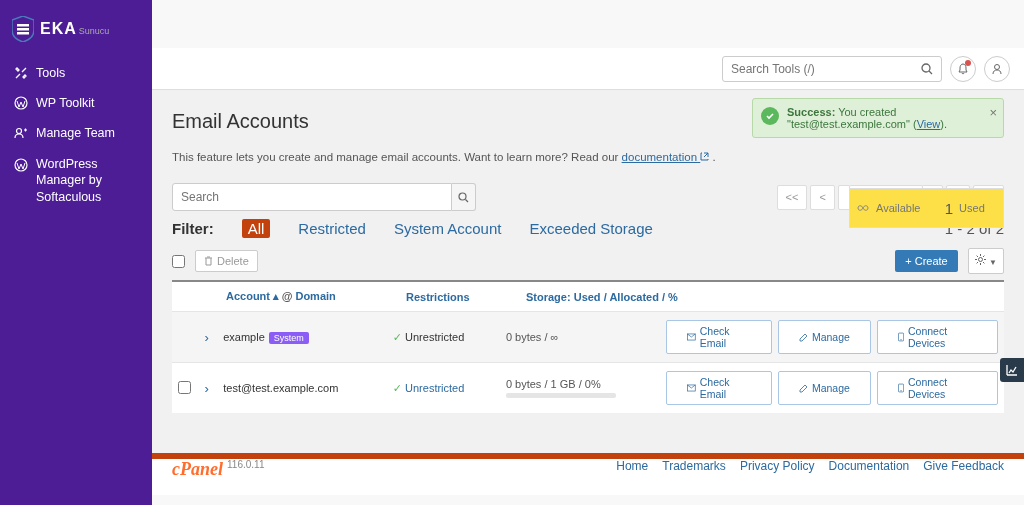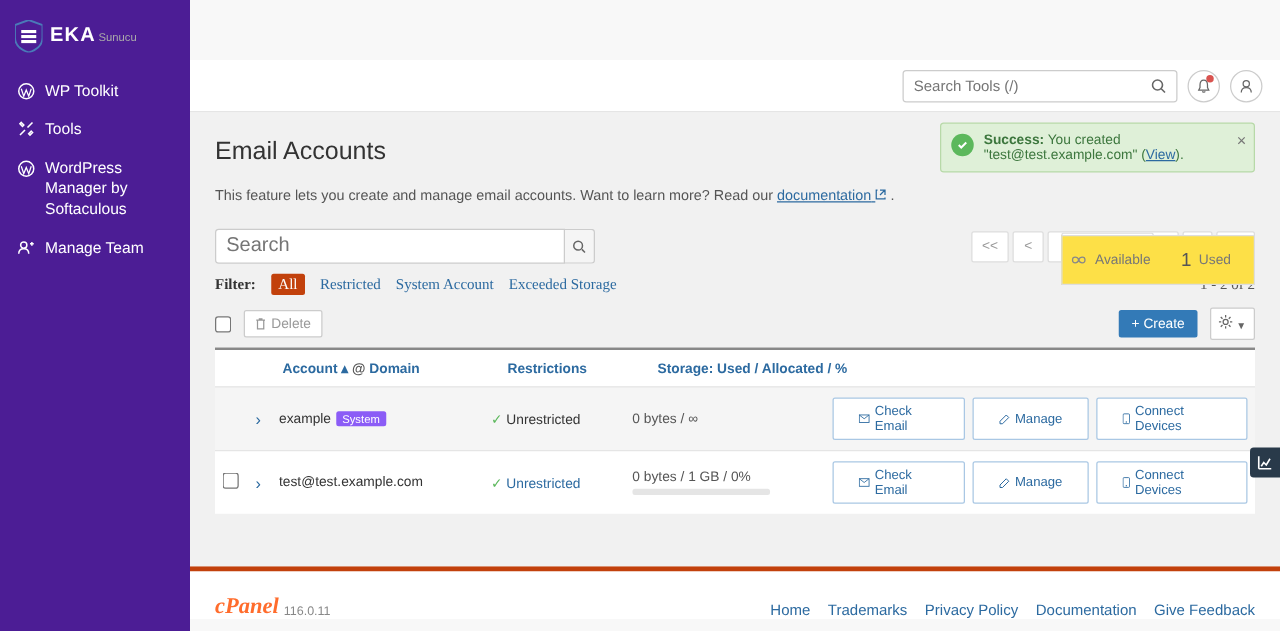--- a/index.html
+++ b/index.html
@@ -21,26 +21,26 @@
 .alert a { color: #2c6aa0; text-decoration: underline; }
 .h1 { font-size: 20px; font-weight: 400; color: #333; margin-top: 6px; }
 .subtitle { font-size: 11px; color: #777; margin-top: 3px; }
 .desc { font-size: 11.5px; color: #555; margin-top: 18px; }
 .desc a { color: #2c6aa0; text-decoration: underline; }
 .stats { position: absolute; right: 20px; top: 98px; width: 155px; height: 40px; border: 1px solid #ddd; background: #fde047; display: flex; }
 .stats > div { flex: 1; display: flex; align-items: center; justify-content: center; gap: 6px; font-size: 11px; color: #777; }
 .stats .num { font-size: 15px; color: #555; }
 .row1 { margin-top: 20px; display: flex; align-items: center; }
 .search-local { display: flex; }
-.search-local input { width: 280px; height: 28px; border: 1px solid #ccc; border-radius: 3px 0 0 3px; padding: 0 8px; font-size: 16px; outline: none; }
+.search-local input { width: 280px; height: 28px; border: 1px solid #ccc; border-radius: 3px 0 0 3px; padding: 0 8px; font-size: 12px; outline: none; }
 .search-local .btn { width: 24px; height: 28px; border: 1px solid #ccc; border-left: none; border-radius: 0 3px 3px 0; background: #f5f5f5; display: flex; align-items: center; justify-content: center; cursor: pointer; }
 .pager { margin-left: auto; display: flex; gap: 3px; }
 .pager span { border: 1px solid #ddd; background: #fff; padding: 5px 8px; font-size: 11px; color: #999; cursor: pointer; border-radius: 2px; }
 .pager .mid { color: #555; padding: 5px 10px; }
-.filter-row { display: flex; align-items: center; gap: 12px; margin-top: 8px; font-size: 12px; font-family: Liberation Serif, serif; }
+.filter-row { display: flex; align-items: center; gap: 28px; margin-top: 8px; font-size: 15px; }
 .filter-row b { color: #333; }
 .filter-row .all { background: #c2410c; color: #fff; padding: 1px 6px; border-radius: 2px; cursor: pointer; }
 .filter-row .link { color: #2c6aa0; cursor: pointer; }
 .count { margin-left: auto; color: #555; }
 .toolbar { margin-top: 10px; display: flex; align-items: center; gap: 10px; }
 .cb { width: 13px; height: 13px; }
 .del-btn { border: 1px solid #ccc; background: #fff; padding: 4px 8px; font-size: 11px; color: #999; display: flex; align-items: center; gap: 4px; cursor: pointer; border-radius: 2px; }
 .create-btn { margin-left: auto; background: #337ab7; color: #fff; border: none; padding: 5px 10px; font-size: 11px; display: flex; align-items: center; gap: 3px; cursor: pointer; border-radius: 2px; }
 .gear-btn { border: 1px solid #ccc; background: #fff; padding: 5px 6px; cursor: pointer; border-radius: 2px; }
 .table { margin-top: 6px; background: #fff; }
@@ -57,21 +57,21 @@
 .sort { color: #2c6aa0; }
 .at { color: #555; }
 .chev { color: #2c6aa0; cursor: pointer; font-size: 13px; }
 .sys-badge { background: #8b5cf6; color: #fff; font-size: 9px; padding: 1px 5px; border-radius: 2px; margin-left: 4px; }
 .green { color: #5cb85c; margin-right: 3px; }
 .rest-link { color: #2c6aa0; }
 .action-btn { border: 1px solid #a9c7e4; background: #fff; color: #2c6aa0; padding: 4px 20px; font-size: 10.5px; display: flex; align-items: center; gap: 4px; cursor: pointer; border-radius: 2px; }
 .bar-wrap { width: 110px; height: 5px; background: #e5e5e5; border-radius: 2px; margin-top: 3px; }
 .trow.stripe { background: #f5f5f5; }
 .spacer { flex: 1; }
-.footer { height: 42px; border-top: 4px solid #c2410c; background: #fff; display: flex; align-items: flex-end; padding: 0 20px; font-size: 12px; }
+.footer { height: 42px; border-top: 6px solid #c2410c; background: #fff; display: flex; align-items: flex-start; padding: 0 20px; font-size: 12px; }
 .cpanel { font-family: Georgia, serif; font-style: italic; font-weight: bold; font-size: 18px; color: #ff6c2c; }
 .ver { color: #888; font-size: 10px; margin-left: 4px; }
 .footer-links { margin-left: auto; display: flex; gap: 14px; }
 .footer-links span { color: #2c6aa0; cursor: pointer; }
 .help-tab { position: absolute; right: 0; top: 358px; width: 24px; height: 24px; background: #293a4a; border-radius: 3px 0 0 3px; display: flex; align-items: center; justify-content: center; cursor: pointer; }
 </style>
 </head>
 <body>
 
 <div class="sidebar">
@@ -79,44 +79,44 @@
     <svg width="22" height="26" viewBox="0 0 22 26">
         <path d="M11 0 L22 4 V14 C22 20 17 24 11 26 C5 24 0 20 0 14 V4 Z" fill="none" stroke="#4a7ab8" stroke-width="1.5"></path>
         <rect x="5" y="8" width="12" height="2.5" fill="#fff"></rect>
         <rect x="5" y="12" width="12" height="2.5" fill="#fff"></rect>
         <rect x="5" y="16" width="12" height="2.5" fill="#fff"></rect>
       </svg>
     <div><span style="font-size:16px;font-weight:bold;letter-spacing:1px">EKA</span><span style="font-size:9px;margin-left:2px;color:#aaa">Sunucu</span></div>
   </div>
   <div class="nav-item">
     <svg width="14" height="14" viewBox="0 0 14 14">
+        <path d="M2 12 L6 8 M8 6 L12 2 M3 2 L5 4 L4 5 L2 3 Z M11 9 L12 10 L10 12 L9 11 Z" stroke="#fff" stroke-width="1.3" fill="none"></path>
+      </svg>
+    <span>Tools</span>
+  </div>
+  <div class="nav-item">
+    <svg width="14" height="14" viewBox="0 0 14 14">
         <circle cx="7" cy="7" r="6" fill="none" stroke="#fff" stroke-width="1.2"></circle>
         <path d="M3 5 L5 11 L7 6 L9 11 L11 5" stroke="#fff" stroke-width="1" fill="none"></path>
       </svg>
     <span>WP Toolkit</span>
   </div>
   <div class="nav-item">
     <svg width="14" height="14" viewBox="0 0 14 14">
-        <path d="M2 12 L6 8 M8 6 L12 2 M3 2 L5 4 L4 5 L2 3 Z M11 9 L12 10 L10 12 L9 11 Z" stroke="#fff" stroke-width="1.3" fill="none"></path>
-      </svg>
-    <span>Tools</span>
+        <circle cx="5" cy="5" r="2.5" fill="none" stroke="#fff" stroke-width="1.2"></circle>
+        <path d="M1 12 C1 9 3 8 5 8 C7 8 9 9 9 12 M10 4 L13 4 M11.5 2.5 L11.5 5.5" stroke="#fff" stroke-width="1.2" fill="none"></path>
+      </svg>
+    <span>Manage Team</span>
   </div>
   <div class="nav-item" style="align-items:flex-start">
     <svg width="14" height="14" viewBox="0 0 14 14" style="margin-top:2px">
         <circle cx="7" cy="7" r="6" fill="none" stroke="#fff" stroke-width="1.2"></circle>
         <path d="M3 5 L5 11 L7 6 L9 11 L11 5" stroke="#fff" stroke-width="1" fill="none"></path>
       </svg>
     <span style="line-height:1.3">WordPress Manager by Softaculous</span>
-  </div>
-  <div class="nav-item">
-    <svg width="14" height="14" viewBox="0 0 14 14">
-        <circle cx="5" cy="5" r="2.5" fill="none" stroke="#fff" stroke-width="1.2"></circle>
-        <path d="M1 12 C1 9 3 8 5 8 C7 8 9 9 9 12 M10 4 L13 4 M11.5 2.5 L11.5 5.5" stroke="#fff" stroke-width="1.2" fill="none"></path>
-      </svg>
-    <span>Manage Team</span>
   </div>
 </div>
 
 <div class="main">
   <div class="topbar">
     <div class="search-global">
       <input type="text" placeholder="Search Tools (/)" style="">
       <svg width="12" height="12" viewBox="0 0 12 12">
           <circle cx="5" cy="5" r="4" fill="none" stroke="#666" stroke-width="1.3"></circle>
           <line x1="8" y1="8" x2="11" y2="11" stroke="#666" stroke-width="1.3"></line>

